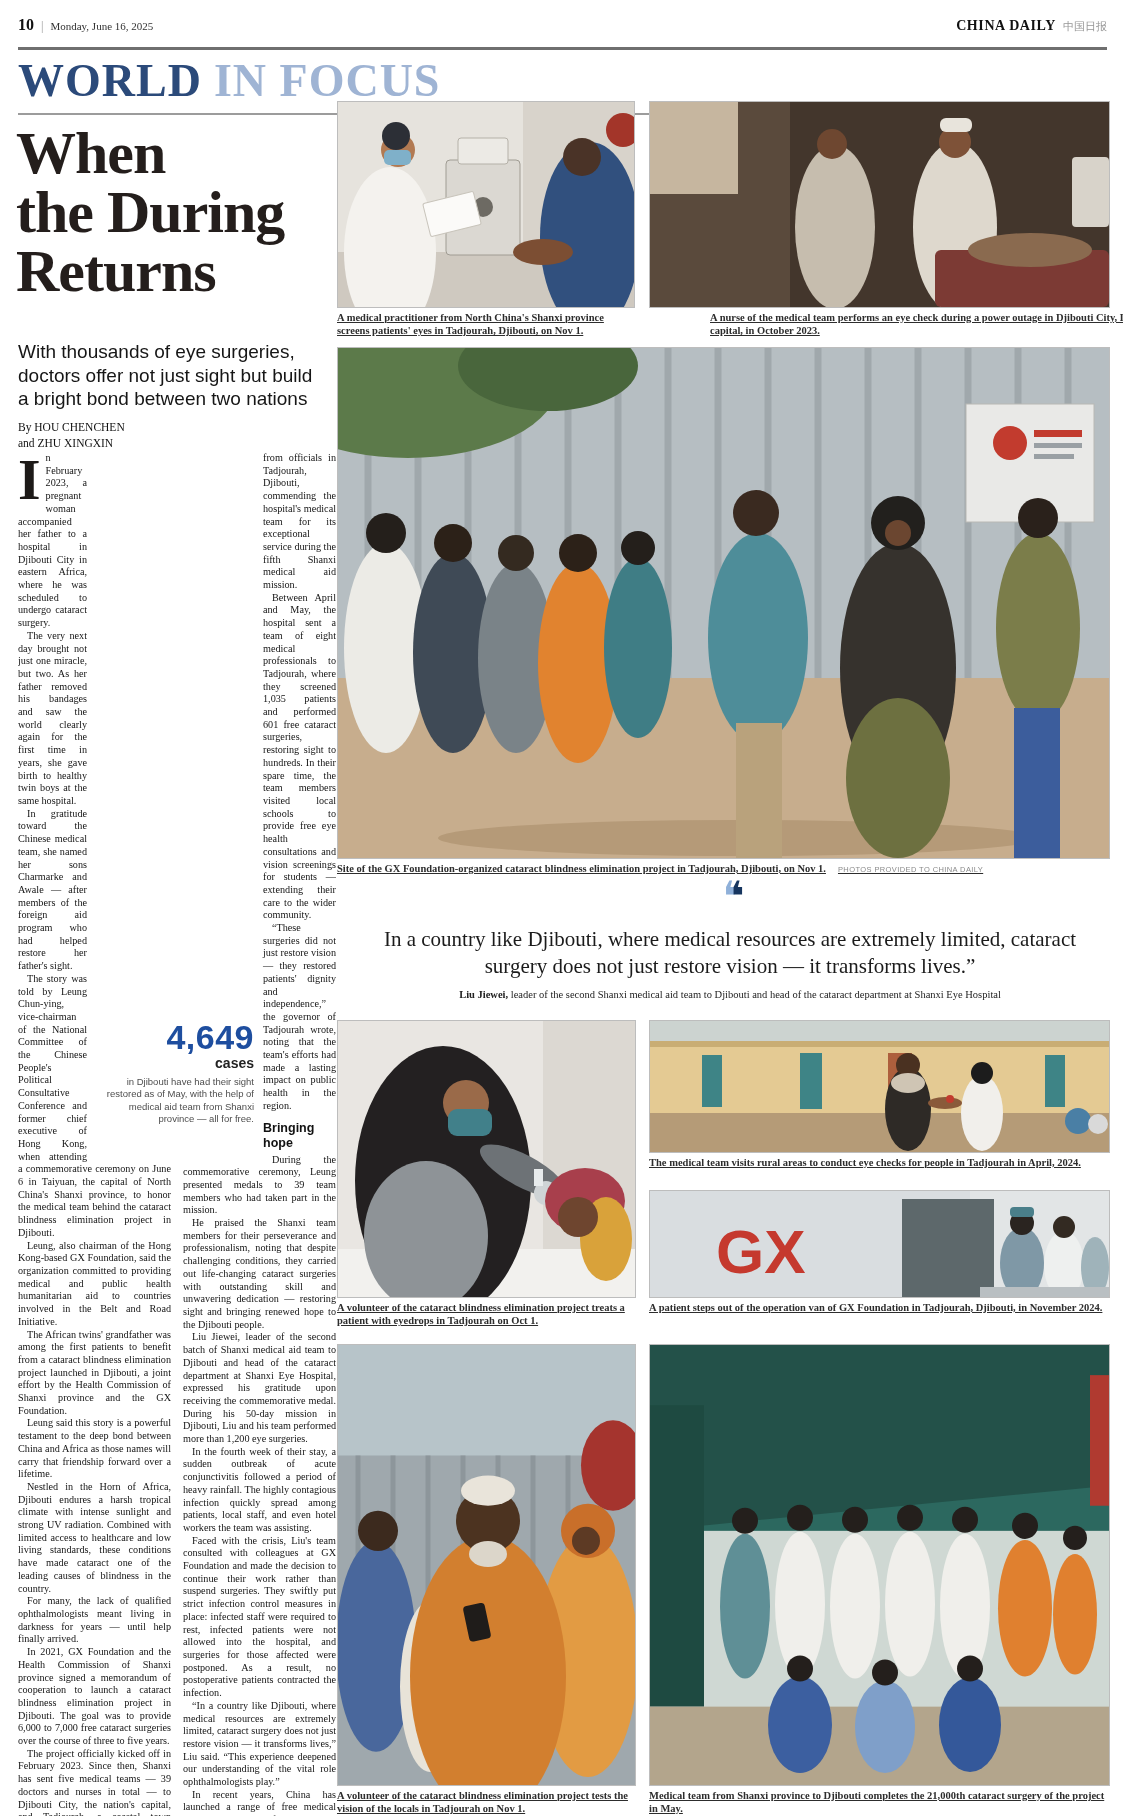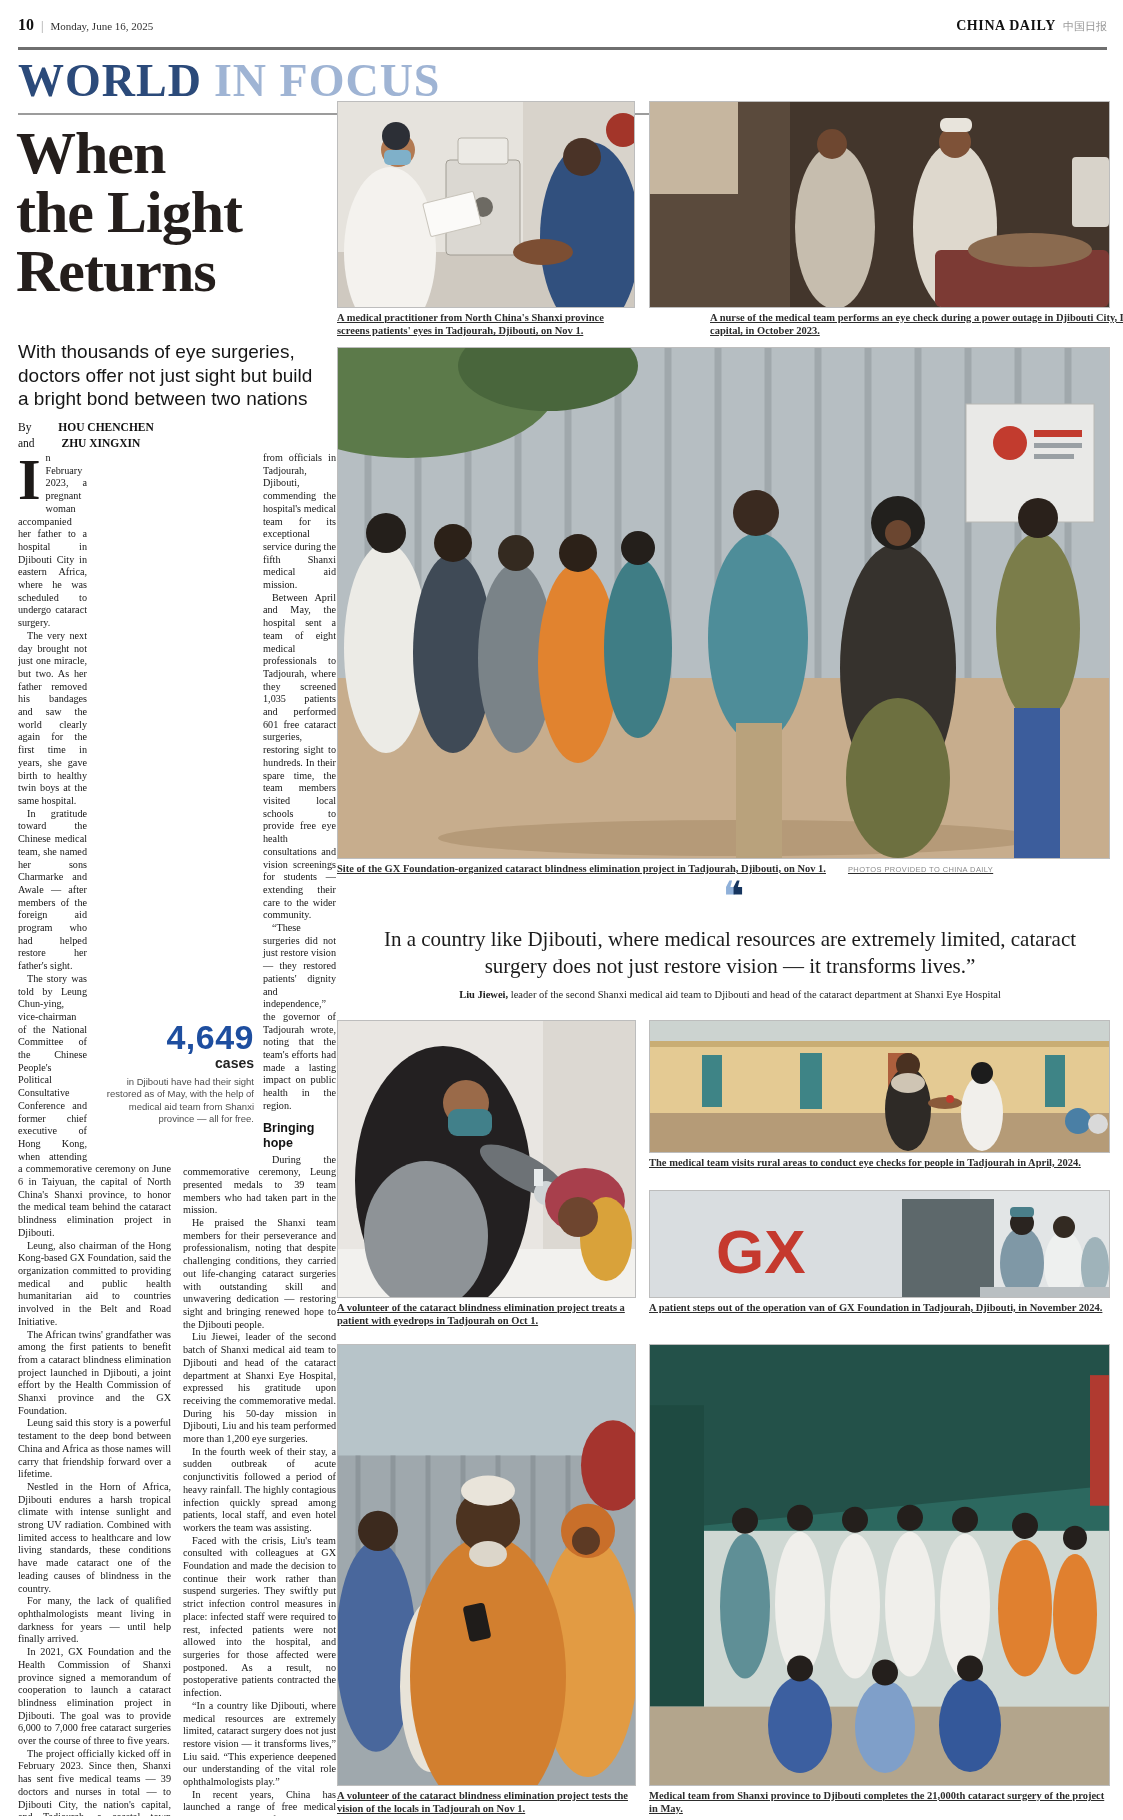--- a/index.html
+++ b/index.html
@@ -20,21 +20,21 @@
   .st1{color:#2b4a7a;}
   .st2{color:#9fb4d4;margin-left:12px;}
   .rule-section{position:absolute;left:18px;right:16px;top:113px;height:2px;background:#9c9c9c;}
 
   
   .headline{position:absolute;left:16px;top:124px;width:315px;
             font:700 60px/0.98 "Liberation Serif",serif;color:#241e1c;letter-spacing:-1px;}
   .subheadline{position:absolute;left:18px;top:340px;width:306px;
             font:400 19px/1.24 "Liberation Sans",sans-serif;color:#161616;}
   .byline{position:absolute;left:18px;top:420px;font:11.5px/1.35 "Liberation Serif",serif;color:#111;}
-  .byline b{font-weight:700;margin-left:24px;}
+  .byline b{font-weight:400;}
 
   
   .cols{position:absolute;left:18px;top:452px;width:318px;height:1364px;display:flex;gap:12px;overflow:hidden;}
   .col{width:153px;font:10.2px/12.7px "Liberation Serif",serif;text-align:justify;color:#141414;overflow:hidden;}
   .col p{margin:0;text-indent:9px;}
   .col p.lede{text-indent:0;}
   .subhead2{font:700 12.5px/1.2 "Liberation Sans",sans-serif;margin:8px 0 3px;color:#111;}
   .cut-r{float:right;width:78px;height:140px;margin:566px 0 4px 6px;}
   .cut-l{float:left;width:74px;height:140px;margin:566px 6px 4px 0;}
   .dropcap{float:left;font:700 58px/50px "Liberation Serif",serif;color:#1d1a18;padding:3px 5px 0 0;}
@@ -43,21 +43,21 @@
   .statbox{position:absolute;left:92px;top:1020px;width:162px;text-align:right;
            font-family:"Liberation Sans",sans-serif;}
   .stat-number{font:700 34px/1 "Liberation Sans",sans-serif;color:#1e4e9f;letter-spacing:.5px;}
   .stat-unit{font:700 14px/1.35 "Liberation Sans",sans-serif;color:#222;}
   .stat-desc{margin-top:3px;font:9.5px/1.32 "Liberation Sans",sans-serif;color:#4e4e4e;}
 
   
   .photo{position:absolute;border:1px solid #bdbdbd;overflow:hidden;background:#ddd;}
   .photo svg{display:block;width:100%;height:100%;}
   .caption{position:absolute;font:700 10.5px/1.28 "Liberation Serif",serif;color:#2d2d2d;text-decoration:underline;}
-  .credit{font:400 7.5px "Liberation Sans",sans-serif;color:#8a8a8a;letter-spacing:.4px;margin-left:15px;font-weight:400;padding-left:7px;}
+  .credit{font:400 7.5px "Liberation Sans",sans-serif;color:#8a8a8a;letter-spacing:.4px;margin-left:5px;font-weight:400;padding-left:7px;}
 
   #pA{left:337px;top:101px;width:296px;height:205px;}
   #cA{left:337px;top:311px;width:296px;}
   #pB{left:649px;top:101px;width:459px;height:205px;}
   #cB{left:688px;top:311px;width:459px;margin-left:22px;}
   #pC{left:337px;top:347px;width:771px;height:510px;}
   #cC{left:337px;top:862px;width:771px;}
   #pD{left:337px;top:1020px;width:297px;height:276px;}
   #cD{left:337px;top:1301px;width:297px;}
   #pE{left:649px;top:1020px;width:459px;height:131px;}
@@ -93,21 +93,21 @@
   </div>
   <div class="rule-top"></div>
 
   <div class="section-title">
     <span class="st1">WORLD</span><span class="st2">IN FOCUS</span>
   </div>
   <div class="rule-section"></div>
 
   <div class="headline">
     <div>When</div>
-    <div>the Light</div>
+    <div>the During</div>
     <div>Returns</div>
   </div>
   <div class="subheadline">With thousands of eye surgeries, doctors offer not just sight but build a bright bond between two nations</div>
   <div class="byline">
     <div><span>By </span><b>HOU CHENCHEN</b></div>
     <div><span>and </span><b>ZHU XINGXIN</b></div>
   </div>
 
   <div class="cols">
     <div class="col">

